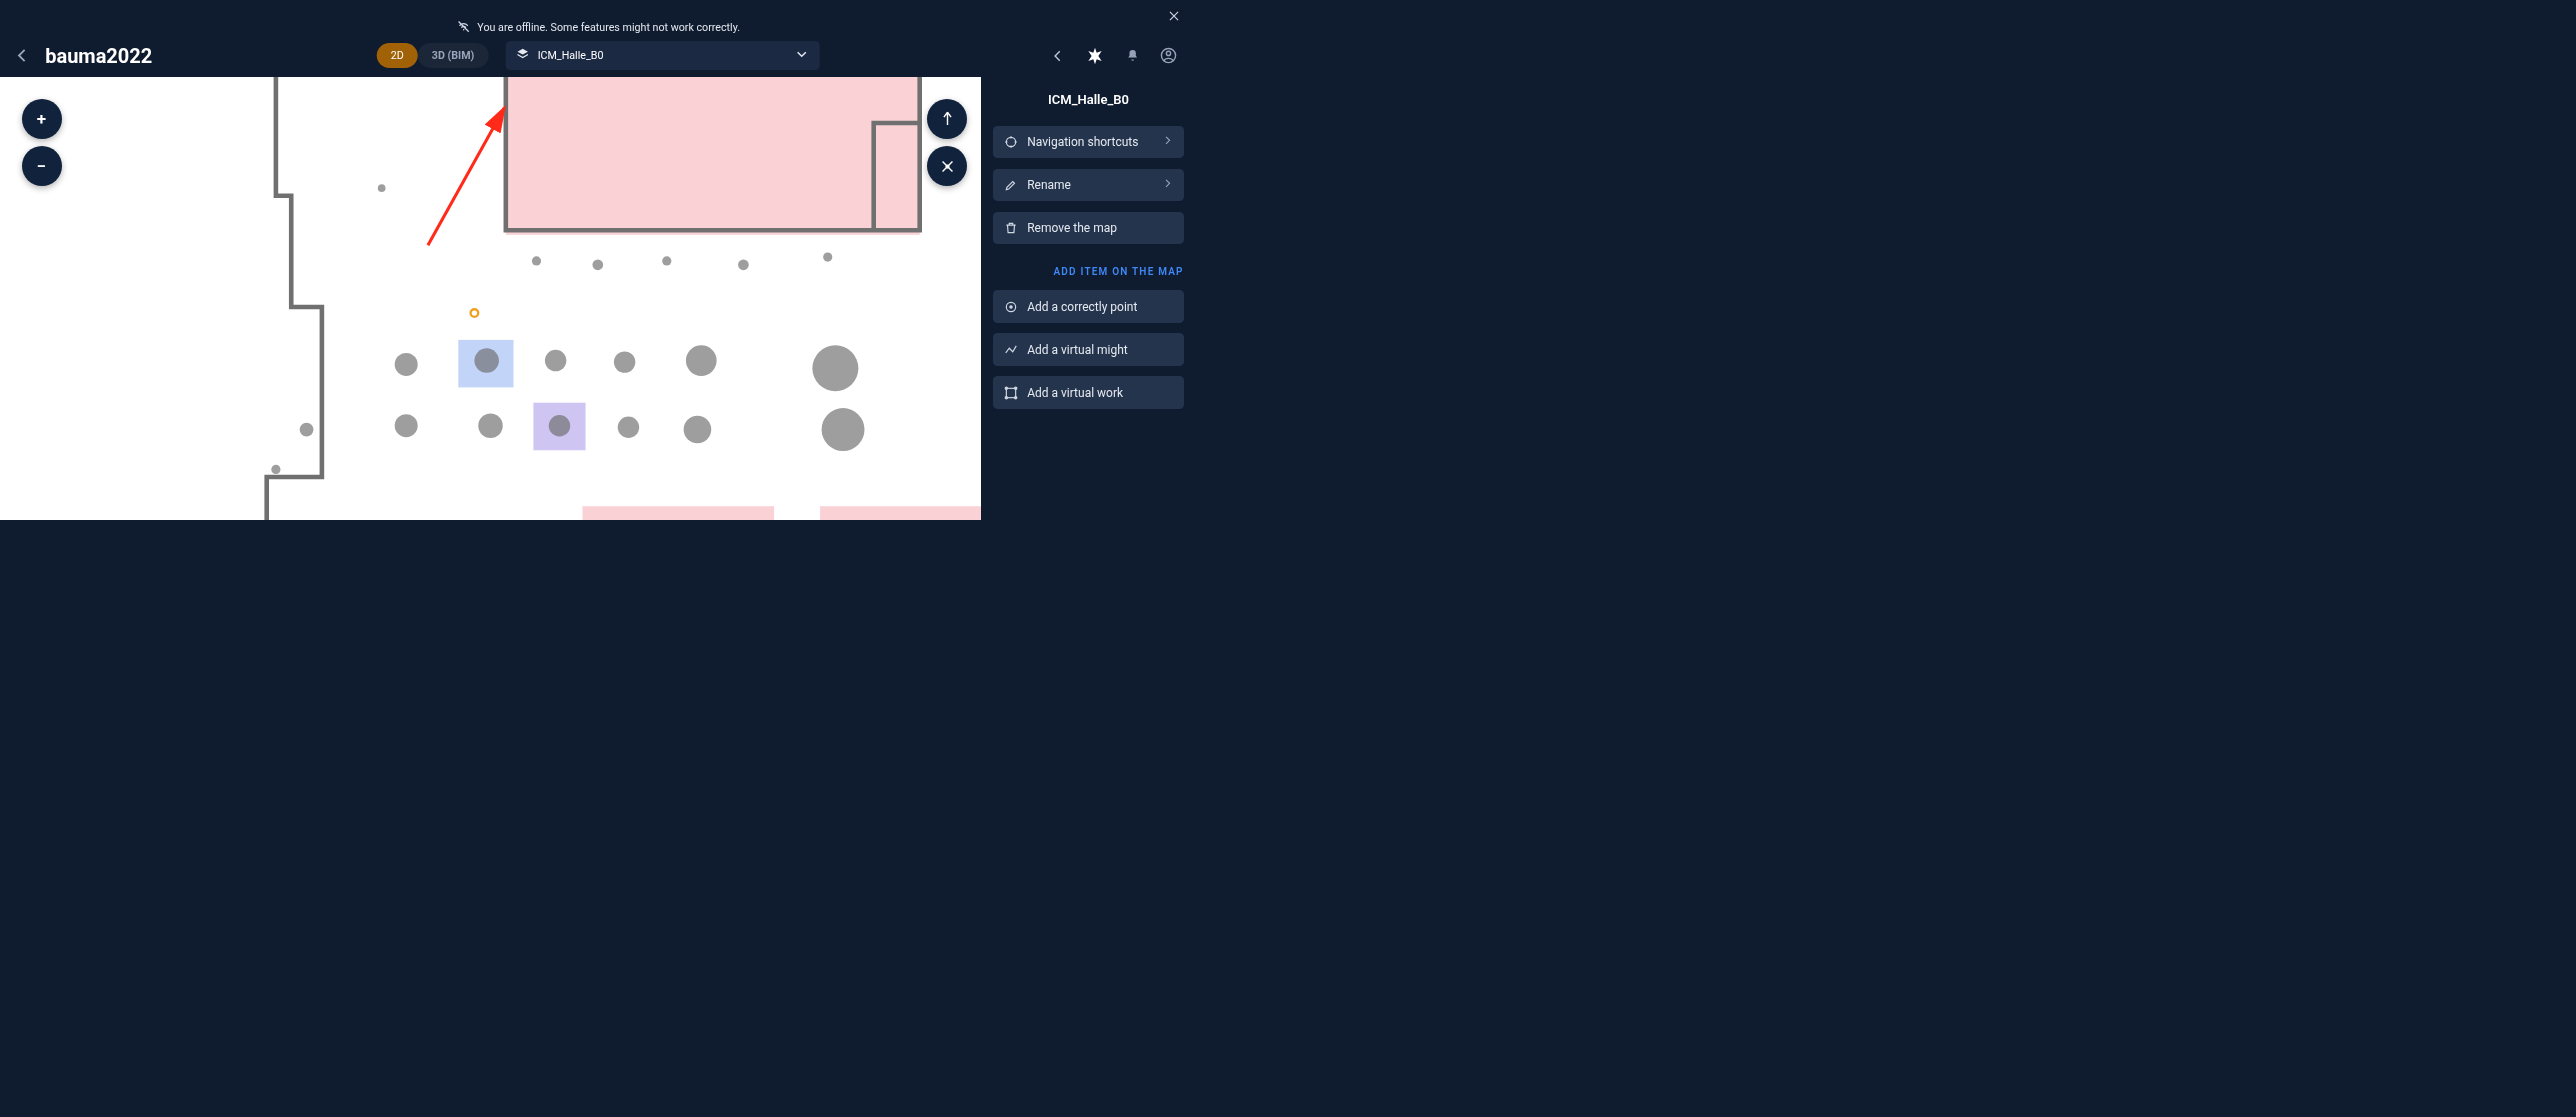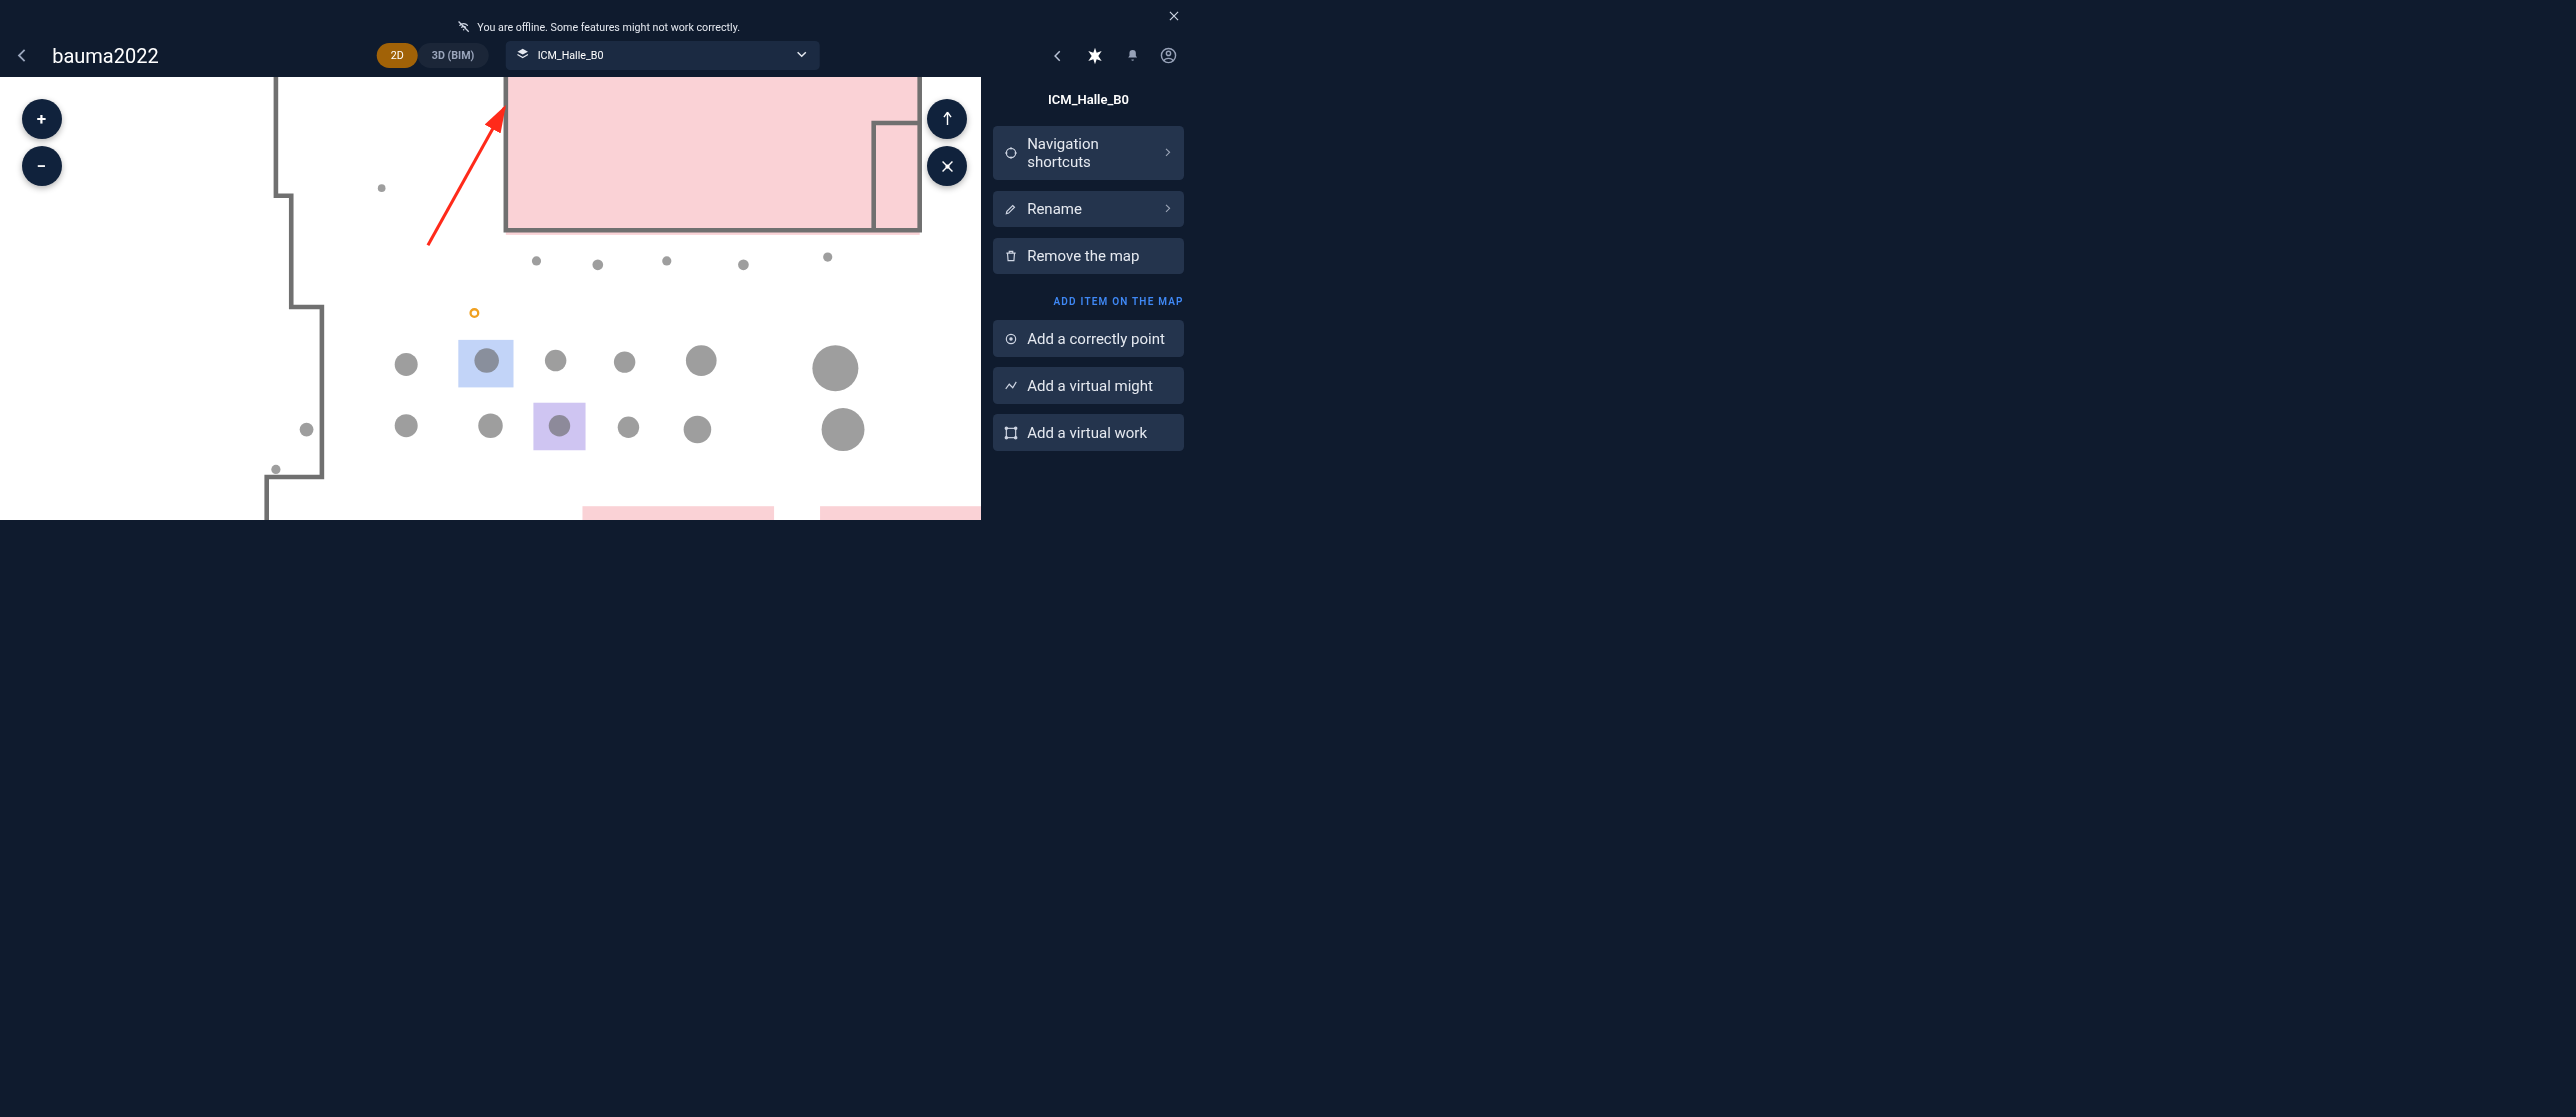--- a/index.html
+++ b/index.html
@@ -35,21 +35,21 @@
   .topbar {
     height: 43px;
     background: #0f1b2e;
     display: flex;
     align-items: center;
     padding: 0 14px;
     gap: 9.2px;
     position: relative;
   }
   .back-btn { cursor:pointer; display:flex; align-items:center; color:#9ba7bd; }
-  .proj-title { font-size: 20px; font-weight: 400; color:#fff; margin-left:12px; }
+  .proj-title { font-size: 20px; font-weight: 700; color:#fff; margin-left:5px; }
   .view-toggle { display:flex; background: rgba(255,255,255,0.0); }
   .vt-item {
     padding: 6.1px 14px; border-radius: 14px; font-size: 10.7px; cursor:pointer;
     color:#9aa5bb;
   }
   .vt-item.active { background:#a16207; color:#fff; }
   .vt-item.inactive { background: rgba(255,255,255,0.05); font-weight: bold; }
 
   .map-selector {
     margin-left: 17px;
@@ -109,21 +109,21 @@
     overflow-y:auto;
   }
   .panel-title { font-size:13px; font-weight:600; text-align:center; color:#fff; margin-bottom:7.7px; }
 
   .panel-btn {
     background:#24344d;
     border-radius:4.6px;
     padding: 9.2px 10.7px;
     display:flex; align-items:center; gap:9.2px;
     cursor:pointer;
-    font-size:15px; color:#e5e9f0;
+    font-size:12px; color:#e5e9f0;
   }
   .panel-btn .chev { margin-left:auto; opacity:0.7; }
   .panel-btn svg { flex-shrink:0; }
 
   .section-label {
     color:#3f88f5; letter-spacing: 1.2px; font-size:10px; text-align:right;
     font-weight:600; margin: 10.7px 0 3.1px 0;
   }
 </style>
 </head>

